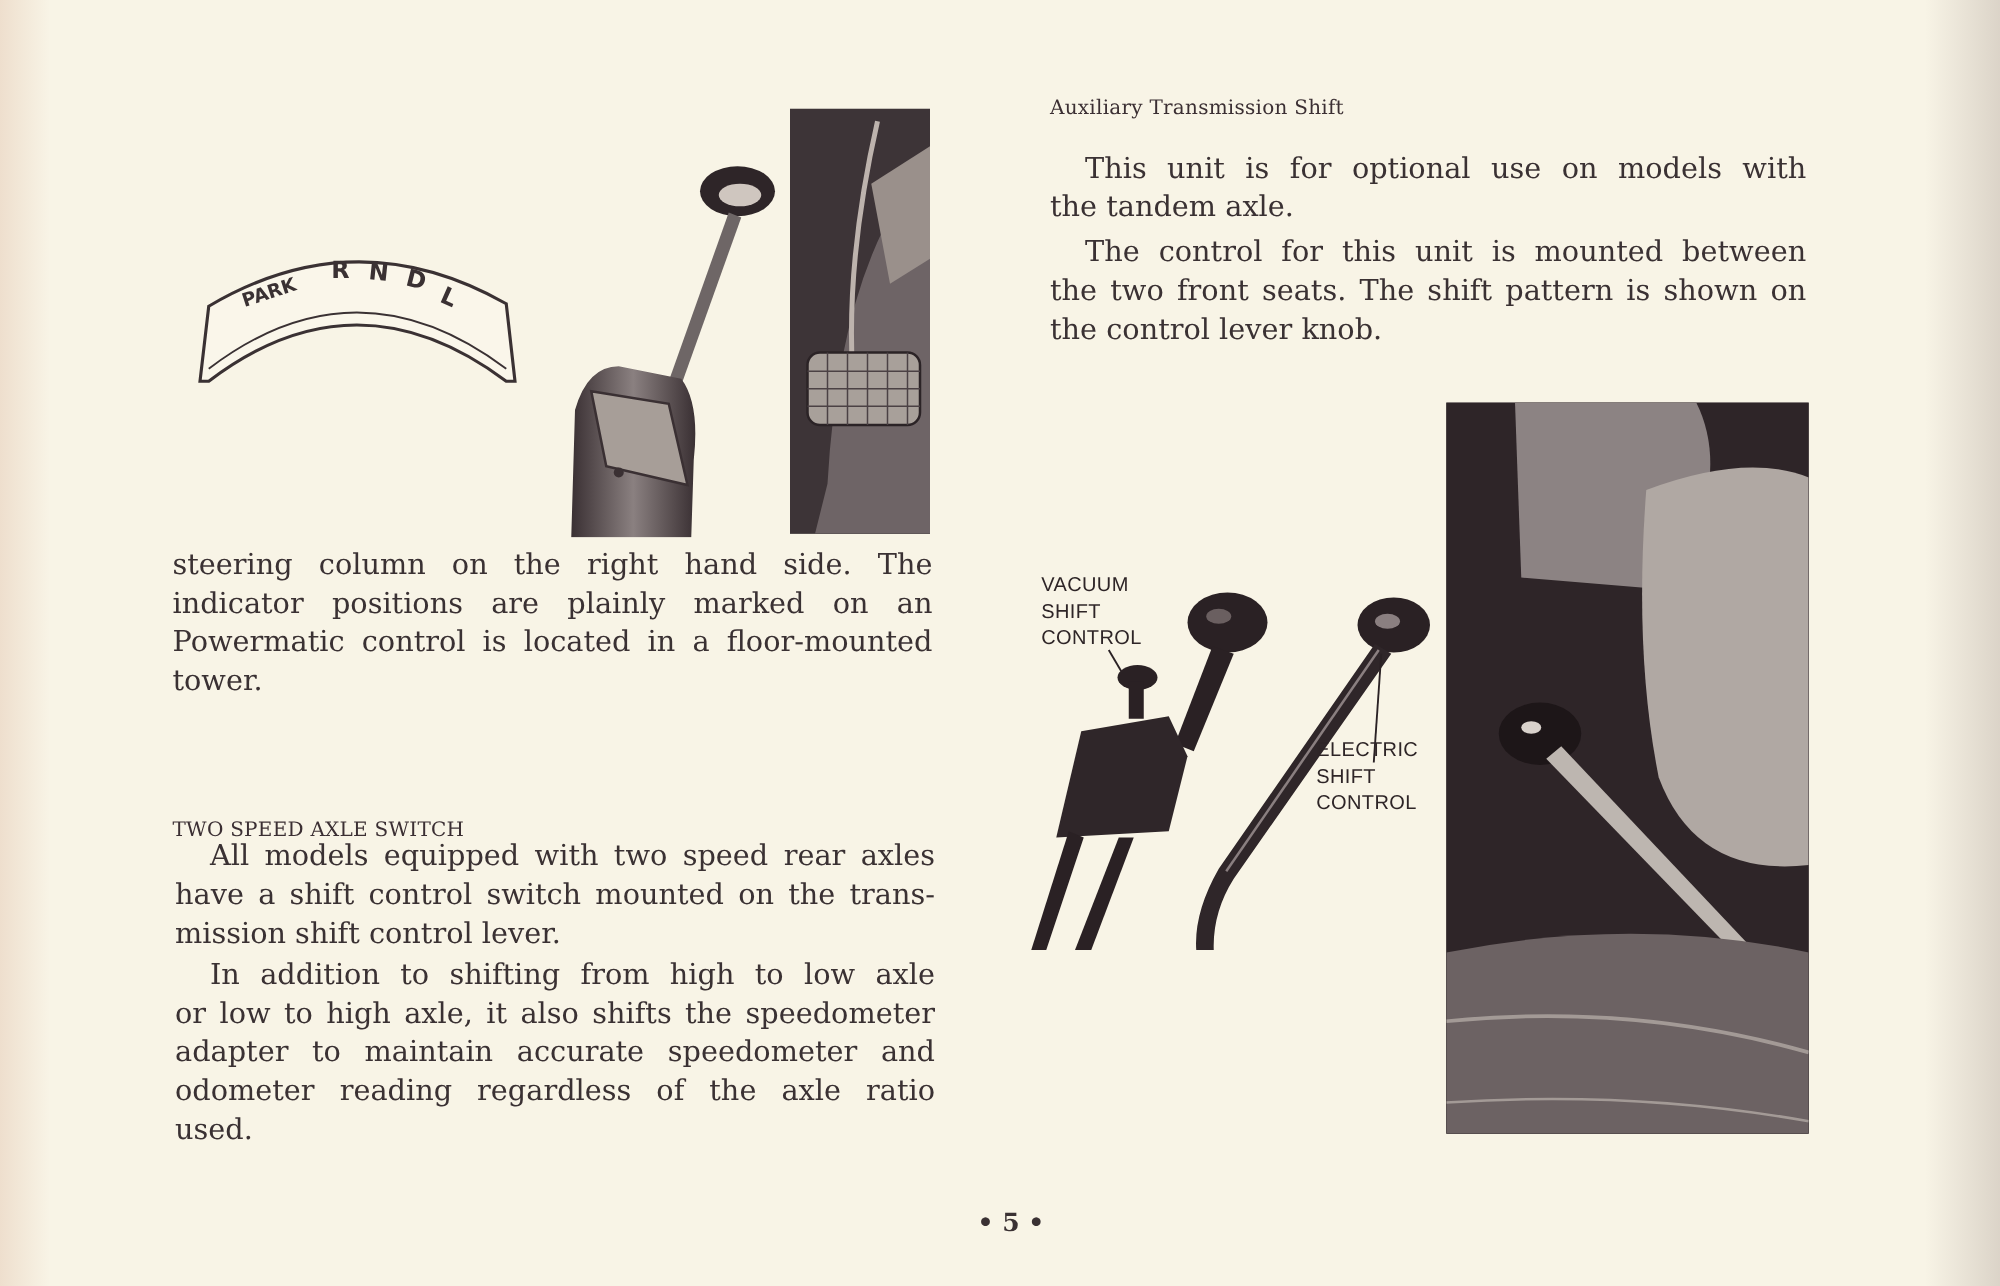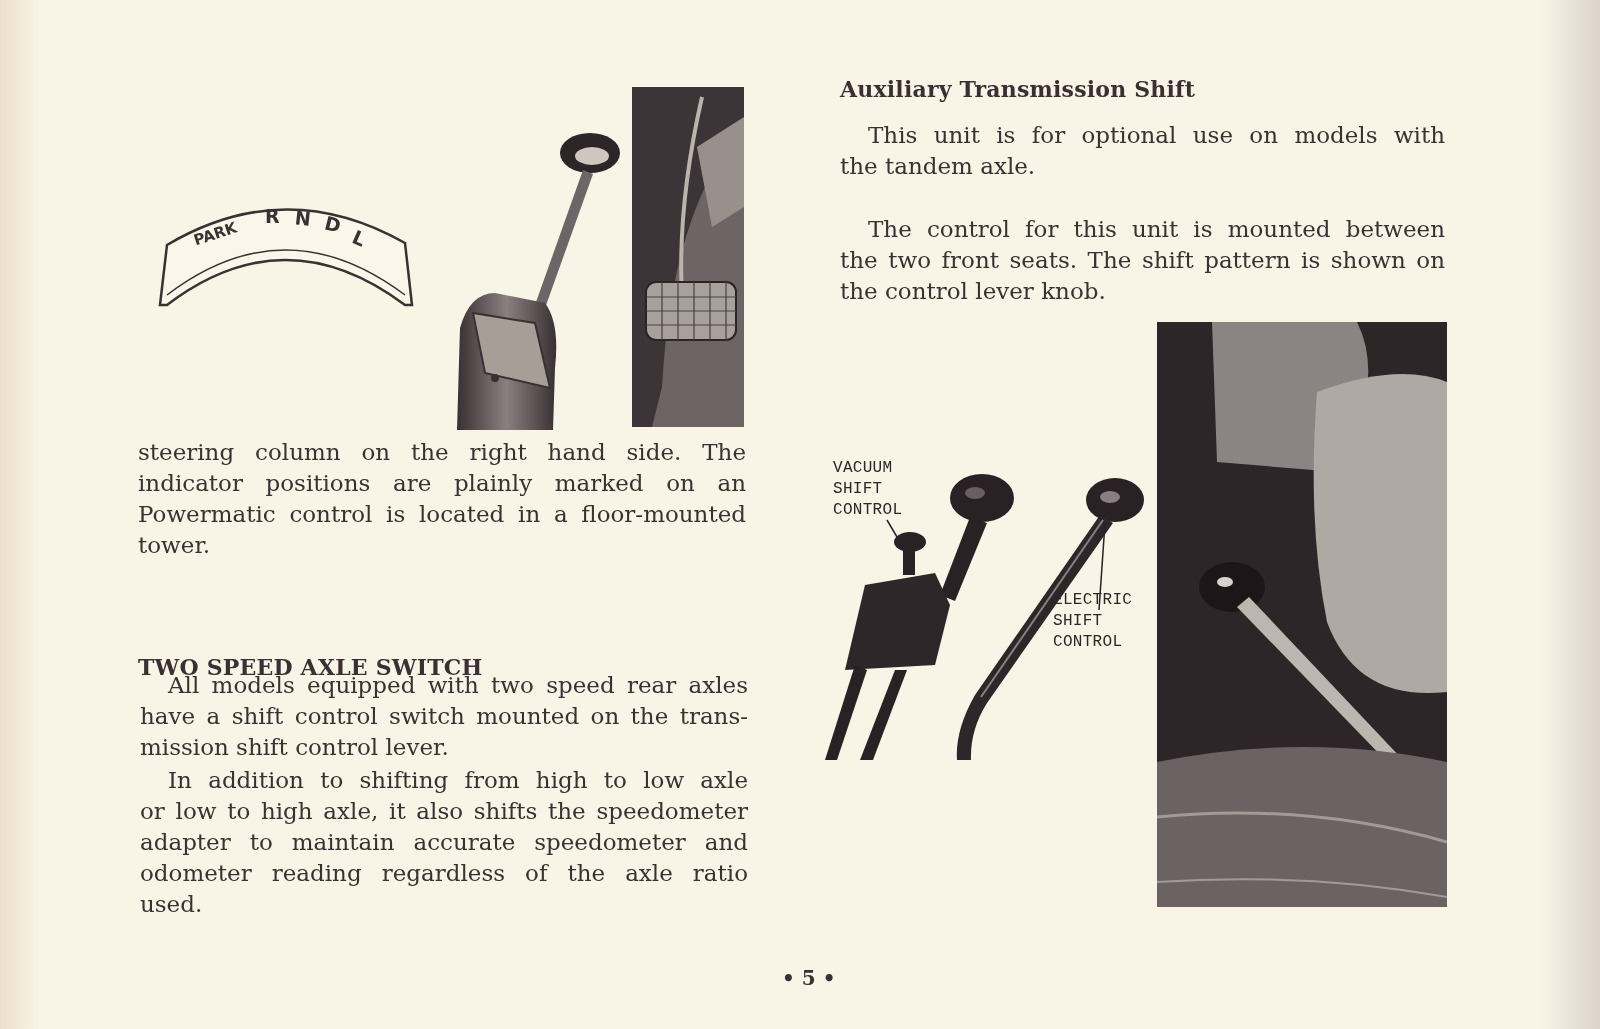--- a/index.html
+++ b/index.html
@@ -15,26 +15,26 @@
     background:
       linear-gradient(90deg, rgba(230,205,185,0.55) 0px, rgba(247,242,228,0) 40px),
       linear-gradient(270deg, rgba(200,190,180,0.6) 0px, rgba(247,242,228,0) 60px),
       #f8f4e6;
   }
   .text { position: absolute; font-size: 23px; line-height: 31px; text-align: justify; }
   .text p { margin: 0; }
   .text p.indent { text-indent: 28px; }
   .justify-last { text-align-last: justify; }
   .heading {
-    position: absolute; font-weight: bold; font-size: 22px; color: #3b2f33;
+    position: absolute; font-weight: normal; font-size: 16px; color: #3b2f33;
     letter-spacing: 0.2px;
   }
   .caption {
     position: absolute;
-    font-family: Liberation Mono, monospace;
+    font-family: Liberation Sans, sans-serif;
     font-size: 16px; line-height: 21px; color: #2e2527; letter-spacing: 0.3px;
   }
   .page-num {
     position: absolute; left: 782px; top: 966px; font-weight: bold; font-size: 20px;
   }
   .photo { position: absolute; overflow: hidden; }
   svg { display: block; }
 </style>
 </head>
 <body>
@@ -114,21 +114,21 @@
     <p>used.</p>
   </div>
 
   <div class="heading" style="left:840px; top:76px;">Auxiliary Transmission Shift</div>
 
   <div class="text" style="left:840px; top:120px; width:605px;">
     <p class="indent justify-last">This unit is for optional use on models with</p>
     <p>the tandem axle.</p>
   </div>
 
-  <div class="text" style="left:840px; top:187px; width:605px;margin-top:27px;">
+  <div class="text" style="left:840px; top:187px; width:605px;">
     <p class="indent justify-last">The control for this unit is mounted between</p>
     <p class="justify-last">the two front seats. The shift pattern is shown on</p>
     <p>the control lever knob.</p>
   </div>
 
   <div style="position:absolute; left:805px; top:465px; width:345px; height:300px;">
     <svg width="345" height="300" viewBox="0 0 345 300">
 
       <ellipse cx="177" cy="33" rx="32" ry="24" fill="#2a2124"></ellipse>
       <ellipse cx="170" cy="28" rx="10" ry="6" fill="#6a5f60"></ellipse>

